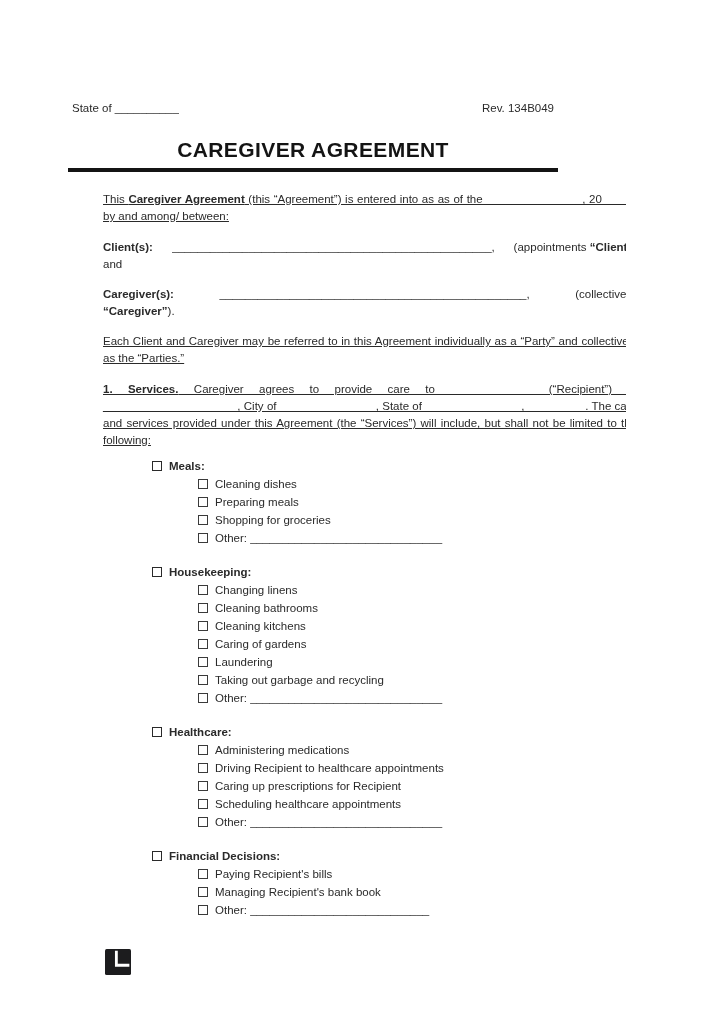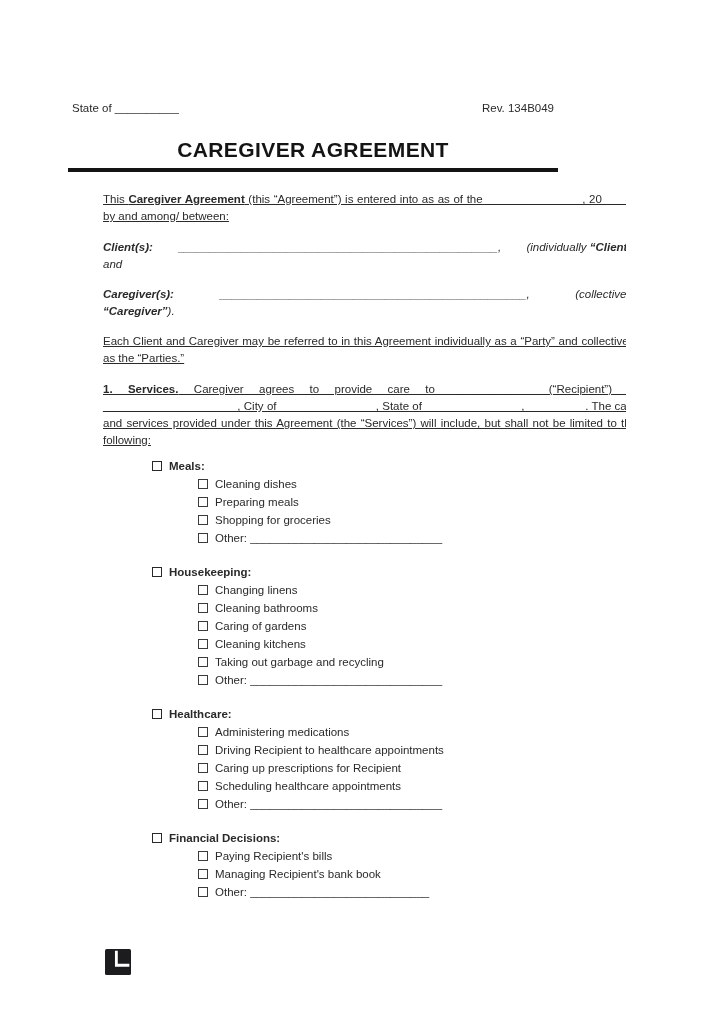--- a/index.html
+++ b/index.html
@@ -21,21 +21,21 @@
   .title-block { margin:21px 68px 0 68px; text-align:center; }
   .doc-title {
     font-size:21px; font-weight:bold; color:#141414;
     letter-spacing:0.4px; line-height:24px;
     font-family:"Liberation Sans", sans-serif;
   }
   .title-rule { height:4px; background:#141414; margin-top:6px; }
   .body-col { margin:19px 83px 0 103px; width:534px; }
   .p { text-align:justify; line-height:17px; margin:0 0 14px 0;text-decoration:underline; }
   .b { font-weight:bold; }
-  .fieldblock { margin:0 0 13px 0; line-height:17px;font-style:italic; }
+  .fieldblock { margin:0 0 13px 0; line-height:17px; }
   .fieldrow { display:flex; justify-content:space-between; white-space:nowrap; }
   .fieldrow .mid { overflow:hidden; margin:0 6px; }
   .groups { margin-left:49px; }
   .group { margin-bottom:16px; }
   .group-head { line-height:18px; font-weight:bold; }
   .item { margin-left:46px; line-height:18px; }
   .cb {
     display:inline-block; width:8px; height:8px;
     border:1px solid #3a3a3a; background:#fff;
     margin-right:7px; vertical-align:-0.5px;
@@ -62,21 +62,21 @@
   </div>
 
   <div class="body-col">
 
     <p class="p"><span>This </span><span class="b">Caregiver Agreement</span><span> (this “Agreement”) is entered into as as of the _______________, 20_____, by and among/ between:</span></p>
 
     <div class="fieldblock">
       <div class="fieldrow">
         <span class="b">Client(s):</span>
         <span class="mid">__________________________________________________,</span>
-        <span><span>(individually </span><span class="b">“Client”</span><span>)</span></span>
+        <span><span>(appointments </span><span class="b">“Client”</span><span>)</span></span>
       </div>
       <div>and</div>
     </div>
 
     <div class="fieldblock">
       <div class="fieldrow">
         <span class="b">Caregiver(s):</span>
         <span class="mid">________________________________________________,</span>
         <span>(collectively,</span>
       </div>
@@ -94,22 +94,23 @@
         <div class="item"><span class="cb"></span><span>Cleaning dishes</span></div>
         <div class="item"><span class="cb"></span><span>Preparing meals</span></div>
         <div class="item"><span class="cb"></span><span>Shopping for groceries</span></div>
         <div class="item"><span class="cb"></span><span>Other: ______________________________</span></div>
       </div>
 
       <div class="group">
         <div class="group-head"><span class="cb"></span><span class="b">Housekeeping:</span></div>
         <div class="item"><span class="cb"></span><span>Changing linens</span></div>
         <div class="item"><span class="cb"></span><span>Cleaning bathrooms</span></div>
+        <div class="item"><span class="cb"></span><span>Cleaning kitchens</span></div>
         <div class="item"><span class="cb"></span><span>Caring of gardens</span></div>
-        <div class="item"><span class="cb"></span><span>Cleaning kitchens</span></div>
+        <div class="item"><span class="cb"></span><span>Laundering</span></div>
         <div class="item"><span class="cb"></span><span>Taking out garbage and recycling</span></div>
         <div class="item"><span class="cb"></span><span>Other: ______________________________</span></div>
       </div>
 
       <div class="group">
         <div class="group-head"><span class="cb"></span><span class="b">Healthcare:</span></div>
         <div class="item"><span class="cb"></span><span>Administering medications</span></div>
         <div class="item"><span class="cb"></span><span>Driving Recipient to healthcare appointments</span></div>
         <div class="item"><span class="cb"></span><span>Caring up prescriptions for Recipient</span></div>
         <div class="item"><span class="cb"></span><span>Scheduling healthcare appointments</span></div>

